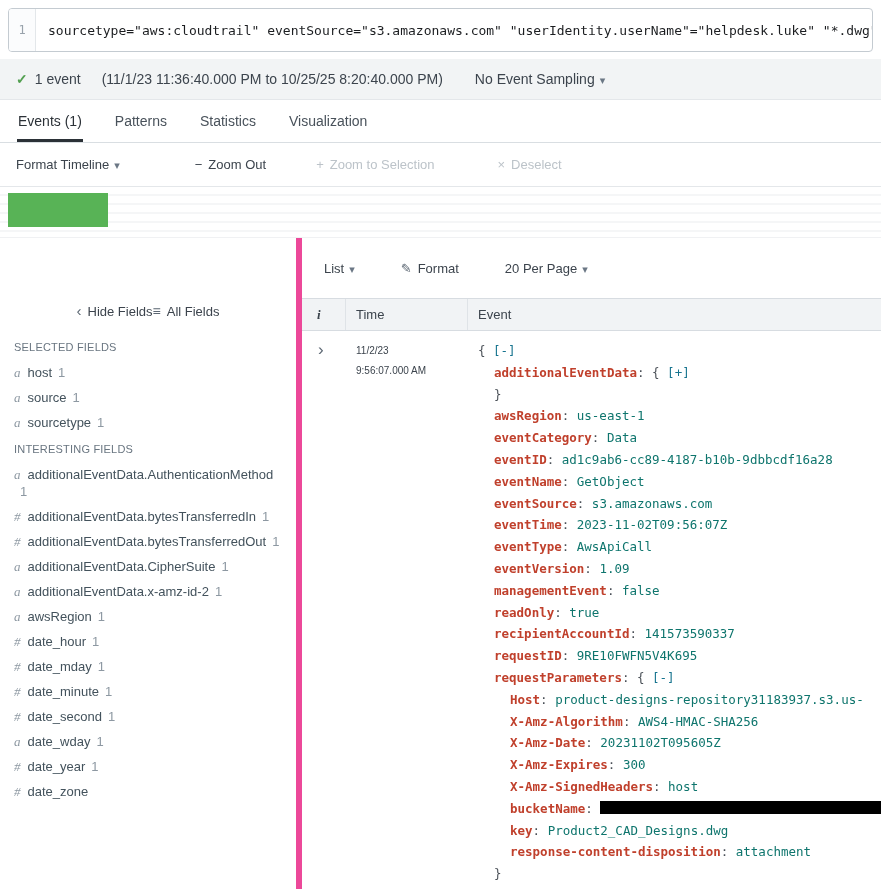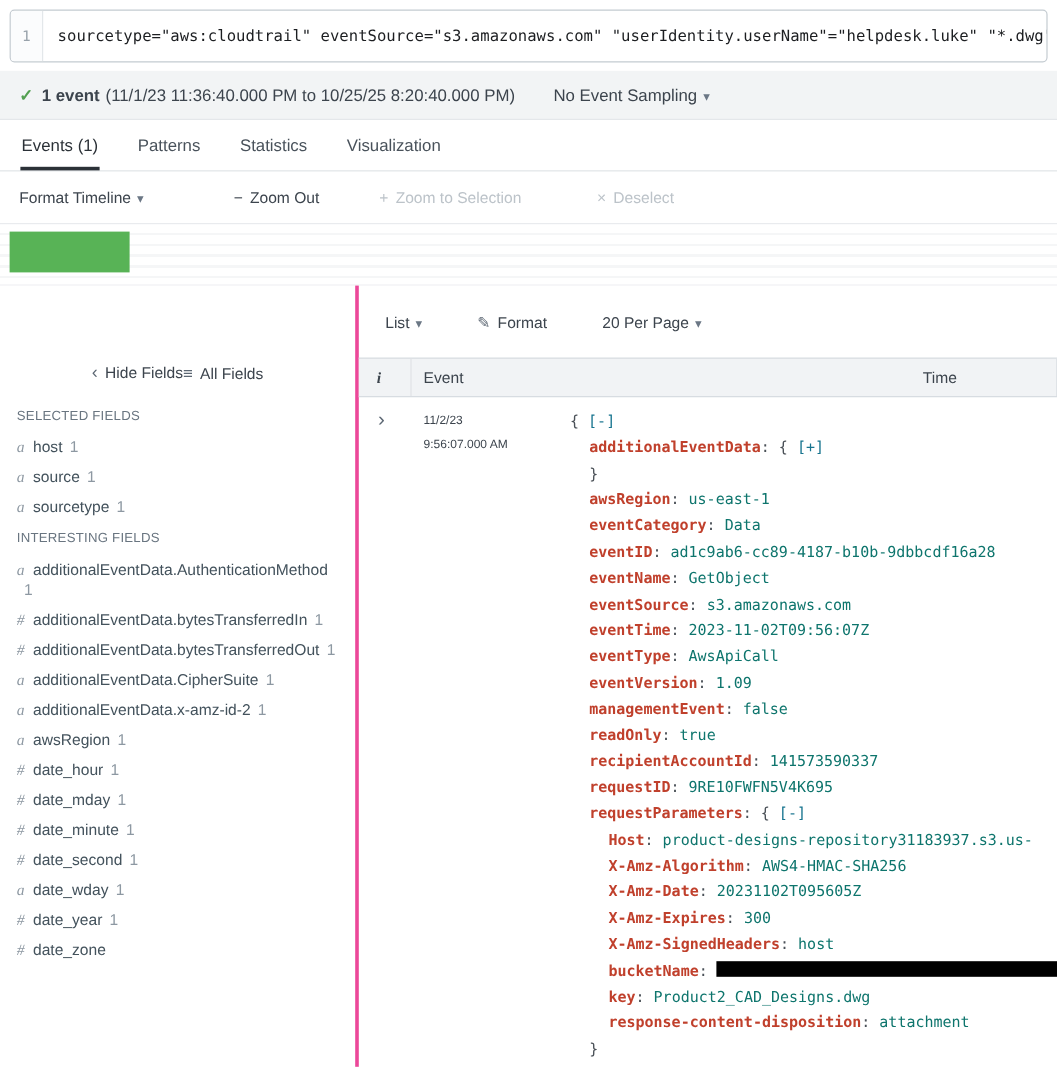--- a/index.html
+++ b/index.html
@@ -8,21 +8,21 @@
 
   
   .search-wrap{padding:8px 8px 7px;background:#fff}
   .search-bar{display:flex;height:44px;border:1px solid #c4cbd1;border-radius:4px;background:#fff;align-items:stretch;overflow:hidden}
   .line-gutter{width:27px;flex:none;display:flex;align-items:center;justify-content:center;color:#98a2ab;background:#fbfcfd;border-right:1px solid #e3e7ea;font-family:"DejaVu Sans Mono",monospace;font-size:12px}
   .query{flex:1;display:flex;align-items:center;padding:0 12px;font-family:"DejaVu Sans Mono",monospace;font-size:13px;color:#1c1e21;white-space:pre;overflow:hidden;cursor:text}
 
   
   .results-bar{height:41px;background:#f2f4f5;border-bottom:1px solid #e4e7ea;display:flex;align-items:center;padding:0 16px;font-size:14px}
   .i-check::before{content:"✓";color:#53a051;font-weight:bold;margin-right:7px}
-  .count{font-weight:bold;margin-right:5px}
+  .count{font-weight:normal;margin-right:21px}
   .range{color:#3c444d}
   .sampling{margin-left:32px;cursor:pointer;white-space:nowrap}
   .i-caret::after{content:"▾";font-size:11px;margin-left:5px;color:#6b7785}
 
   
   .tabs{display:flex;gap:31px;padding:0 17px;background:#fff;border-bottom:1px solid #d9dee2}
   .tab{padding:13px 1px 10px;font-size:14px;cursor:pointer;border-bottom:3px solid transparent;color:#49525b}
   .tab.active{border-bottom-color:#2b3137;color:#2b3137}
 
   
@@ -46,21 +46,21 @@
   .i-chevleft::before{content:"‹";margin-right:6px;color:#5c6773;font-size:15px}
   .i-list::before{content:"≡";margin-right:6px;color:#5c6773;font-size:14px}
   .fields-group{padding:6px 14px 0}
   .group-title{font-size:11px;color:#697580;margin:12px 0 11px;letter-spacing:.2px}
   .field-item{margin-bottom:8px;line-height:17px;cursor:pointer}
   .ftype{font-style:italic;color:#8d98a2;font-family:"Liberation Serif",serif;margin-right:7px;font-size:13px}
   .fname{color:#43525c;overflow-wrap:anywhere}
   .fcount{color:#8d98a2;margin-left:6px}
 
   
-  .results-panel{flex:1;min-width:0;border-left:3px solid #ec4899;display:flex;flex-direction:column}
+  .results-panel{flex:1;min-width:0;border-left:6px solid #ec4899;display:flex;flex-direction:column}
   .list-controls{display:flex;align-items:center;height:60px;padding-left:22px;flex:none}
   .lc-item{cursor:pointer;color:#3c444d;white-space:nowrap}
   .lc-item+.lc-item{margin-left:46px}
   .i-pencil::before{content:"✎";margin-right:6px;color:#5c6773}
 
   
   .thead{display:flex;background:#f1f3f5;border-top:1px solid #d7dce1;border-bottom:1px solid #d7dce1;height:33px;font-size:13px;color:#3c444d;flex:none}
   .th{display:flex;align-items:center;height:100%}
   .th-i{width:44px;padding-left:15px;font-style:italic;font-family:"Liberation Serif",serif;border-right:1px solid #dfe3e7;font-weight:bold}
   .th-time{width:122px;padding-left:10px;border-right:1px solid #dfe3e7}
@@ -149,22 +149,22 @@
 
   <div class="results-panel">
     <div class="list-controls">
       <span class="lc-item"><span>List</span><span class="i-caret"></span></span>
       <span class="lc-item i-pencil">Format</span>
       <span class="lc-item"><span>20 Per Page</span><span class="i-caret"></span></span>
     </div>
 
     <div class="thead">
       <div class="th th-i">i</div>
+      <div class="th th-time">Time</div>
       <div class="th th-event">Event</div>
-      <div class="th th-time">Time</div>
     </div>
 
     <div class="trow">
       <div class="td-i">
         <span class="expander i-chevright"></span>
       </div>
       <div class="td-time">
         <div>11/2/23</div>
         <div>9:56:07.000 AM</div>
       </div>

